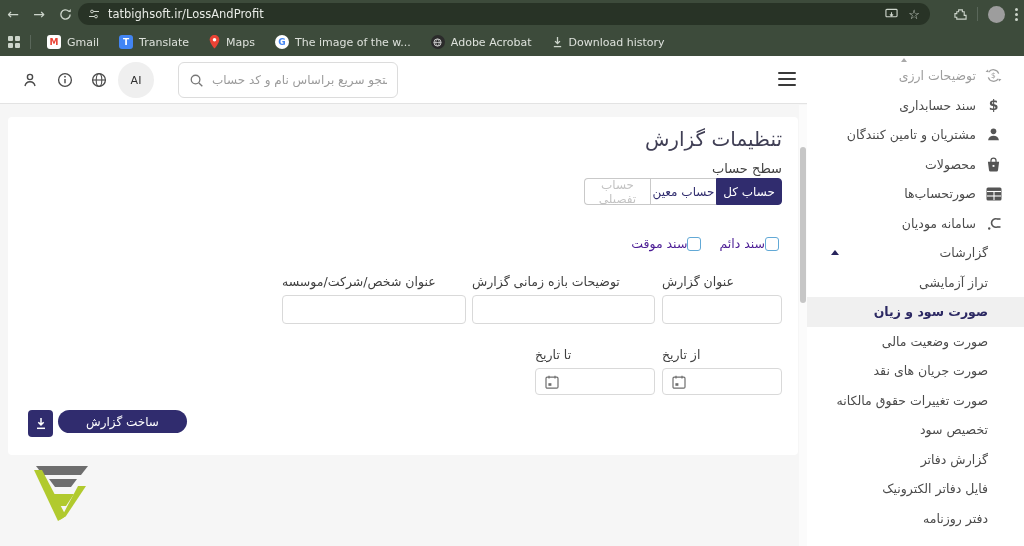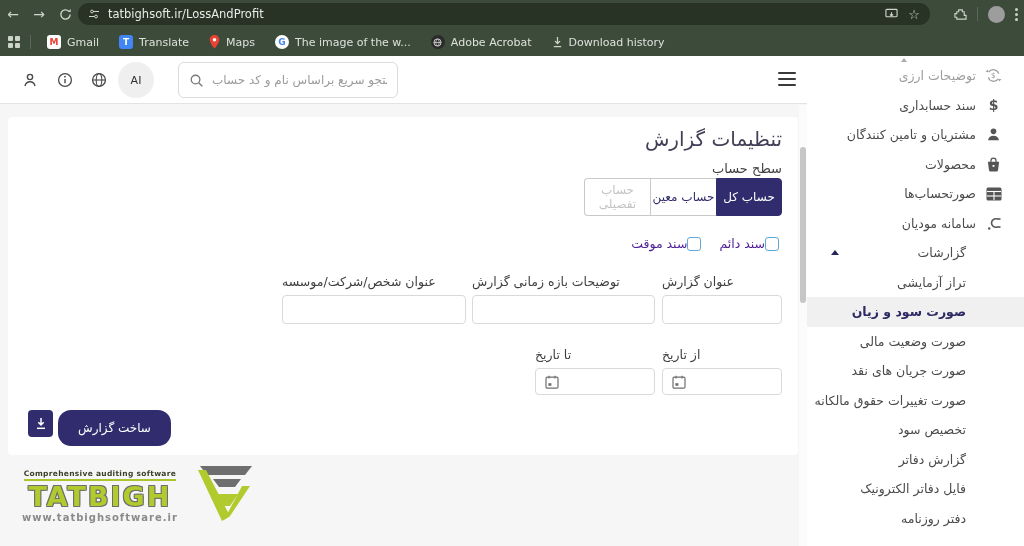--- a/index.html
+++ b/index.html
@@ -35,50 +35,50 @@
   #searchbox input { border:0; outline:0; flex:1; font-size:12px; color:#555; margin-left:8px; direction:ltr; text-align:left; font-family:"DejaVu Sans",sans-serif; background:transparent; }
   #searchbox input::placeholder { color:#9b9b9b; }
   #hamburger { position:absolute; left:778px; top:16px; width:18px; height:14px; display:flex; flex-direction:column; justify-content:space-between; cursor:pointer; }
   #hamburger i { height:2px; background:#3a3a3a; border-radius:1px; }
 
   
   #sidebar { position:absolute; left:807px; top:0; width:217px; height:490px; background:#fff; direction:rtl; padding-top:5px; }
   .sb-row { position:relative; height:29.5px; display:flex; align-items:center; gap:9px; padding-right:22px; font-size:12.5px; color:#4b4b4b; cursor:pointer; }
   .sb-row .sb-ico { width:17px; height:17px; display:inline-flex; align-items:center; justify-content:center; color:#555; flex:0 0 auto; }
   .sb-row.muted, .sb-row.muted .sb-ico { color:#9d9d9d; }
-  .sb-sub { padding-right:58px; }
+  .sb-sub { padding-right:36px; }
   .sb-sub.active { background:#f0f0f0; color:#2c2963; font-weight:bold; }
   .caret-up { position:absolute; left:24px; top:12px; width:0; height:0; border-left:4px solid transparent; border-right:4px solid transparent; border-bottom:5px solid #27245c; }
   #sb-scroll-hint { position:absolute; left:901px; top:2px; width:0; height:0; border-left:3px solid transparent; border-right:3px solid transparent; border-bottom:4px solid #a9a9a9; }
 
   
   #scrollbar { position:absolute; left:799px; top:49px; width:8px; height:441px; background:#fbfbfb; }
   #scroll-thumb { position:absolute; left:1px; top:42px; width:6px; height:156px; background:#c6c6c6; border-radius:3px; cursor:grab; }
 
   
   #card { position:absolute; left:8px; top:61px; width:790px; height:338px; background:#fff; border-radius:4px; direction:rtl; }
   #card-title { position:absolute; top:10px; right:16px; font-size:20px; color:#403f55; }
   #level-label { position:absolute; top:44px; right:16px; font-size:13px; color:#414141; }
   #tabs { position:absolute; top:61px; right:16px; display:flex; direction:rtl; }
-  .tab { width:66px; height:38px; font-size:12px; display:flex; align-items:center; justify-content:center; background:#fff; border:1px solid #c9c9c9; color:#302c6e; cursor:pointer; font-family:"DejaVu Sans",sans-serif; }
+  .tab { width:66px; height:27px; font-size:12px; display:flex; align-items:center; justify-content:center; background:#fff; border:1px solid #c9c9c9; color:#302c6e; cursor:pointer; font-family:"DejaVu Sans",sans-serif; }
   .tab.sel { background:#302c6e; border-color:#302c6e; color:#fff; border-radius:0 4px 4px 0; }
   .tab.mid { border-right:0; }
   .tab.dis { color:#c3c3c3; border-right:0; border-radius:4px 0 0 4px; }
   #cb-row { position:absolute; top:119px; right:19px; display:flex; direction:rtl; align-items:center; gap:18px; }
   .cb-wrap { display:flex; align-items:center; cursor:pointer; font-size:12.5px; color:#4c1d95; }
   .cb { width:14px; height:14px; border:1.6px solid #62a9d6; border-radius:3px; background:#fff; }
   .fgroup { position:absolute; display:flex; flex-direction:column; }
   .fgroup label { font-size:12.5px; color:#3f3f3f; text-align:left; margin-bottom:6px; }
   .fgroup input { height:29px; border:1px solid #d9d9d9; border-radius:4px; outline:0; padding:0 8px; font-family:"DejaVu Sans",sans-serif; }
   .dgroup input, .dfield { height:27px; }
   .dfield { border:1px solid #d9d9d9; border-radius:4px; background:#fff; position:relative; cursor:pointer; }
   .dfield .cal { position:absolute; left:9px; top:6px; width:14px; height:14px; color:#6e6e6e; }
   #btn-row { position:absolute; top:293px; left:20px; display:flex; gap:5px; direction:ltr; }
   #dl-btn { width:25px; height:27px; background:#302c6e; border:0; border-radius:4px; display:flex; align-items:center; justify-content:center; cursor:pointer; }
-  #create-btn { height:36px; padding:0 20px; background:#302c6e; border:0; border-radius:13px; color:#fff; font-size:12px; cursor:pointer; font-family:"DejaVu Sans",sans-serif; }
+  #create-btn { height:23px; padding:0 28px; background:#302c6e; border:0; border-radius:13px; color:#fff; font-size:12px; cursor:pointer; font-family:"DejaVu Sans",sans-serif; }
 
   
   #footer-logo { position:absolute; left:22px; top:408px; display:flex; align-items:center; gap:8px; }
   #logo-text { display:flex; flex-direction:column; align-items:center; }
   #tagline { font-size:7.5px; font-weight:bold; color:#3a4028; border-bottom:2px solid #a9c62f; padding-bottom:1px; letter-spacing:0.3px; white-space:nowrap; }
   #brand { font-size:27px; font-weight:bold; color:#b1ca2e; letter-spacing:2px; line-height:1.15;
            text-shadow:-1px -1px 0 #6e6e6e, 1px -1px 0 #6e6e6e, -1px 1px 0 #6e6e6e, 1px 1px 0 #6e6e6e; }
   #site { font-size:10px; font-weight:bold; color:#8a8a8a; letter-spacing:1px; }
   svg { display:block; }
 </style>
@@ -379,25 +379,20 @@
           <svg width="12" height="13" viewBox="0 0 12 13">
               <path d="M6 1v6.5M3.3 5.2L6 7.9 8.7 5.2" fill="none" stroke="#fff" stroke-width="1.5"></path>
               <line x1="2" y1="11.3" x2="10" y2="11.3" stroke="#fff" stroke-width="1.5"></line>
             </svg>
         </button>
         <button id="create-btn">ساخت گزارش</button>
       </div>
     </div>
 
     <div id="footer-logo">
-      <div id="logo-text">
-        <span id="tagline">Comprehensive auditing software</span>
-        <span id="brand">TATBIGH</span>
-        <span id="site">www.tatbighsoftware.ir</span>
-      </div>
       <svg width="70" height="64" viewBox="0 0 70 64">
         <polygon points="14,2 66,2 59,11 21,11" fill="#6e6e6e"></polygon>
         <polygon points="27,15 55,15 49,23 33,23" fill="#6e6e6e"></polygon>
         <polygon points="12,6 20,6 44,52 36,57" fill="#b1ca2e"></polygon>
         <polygon points="38,56 44,52 64,22 56,22" fill="#b1ca2e"></polygon>
         <polygon points="28,30 52,30 44,42 36,42" fill="#b1ca2e"></polygon>
       </svg>
     </div>
 
   </div>

